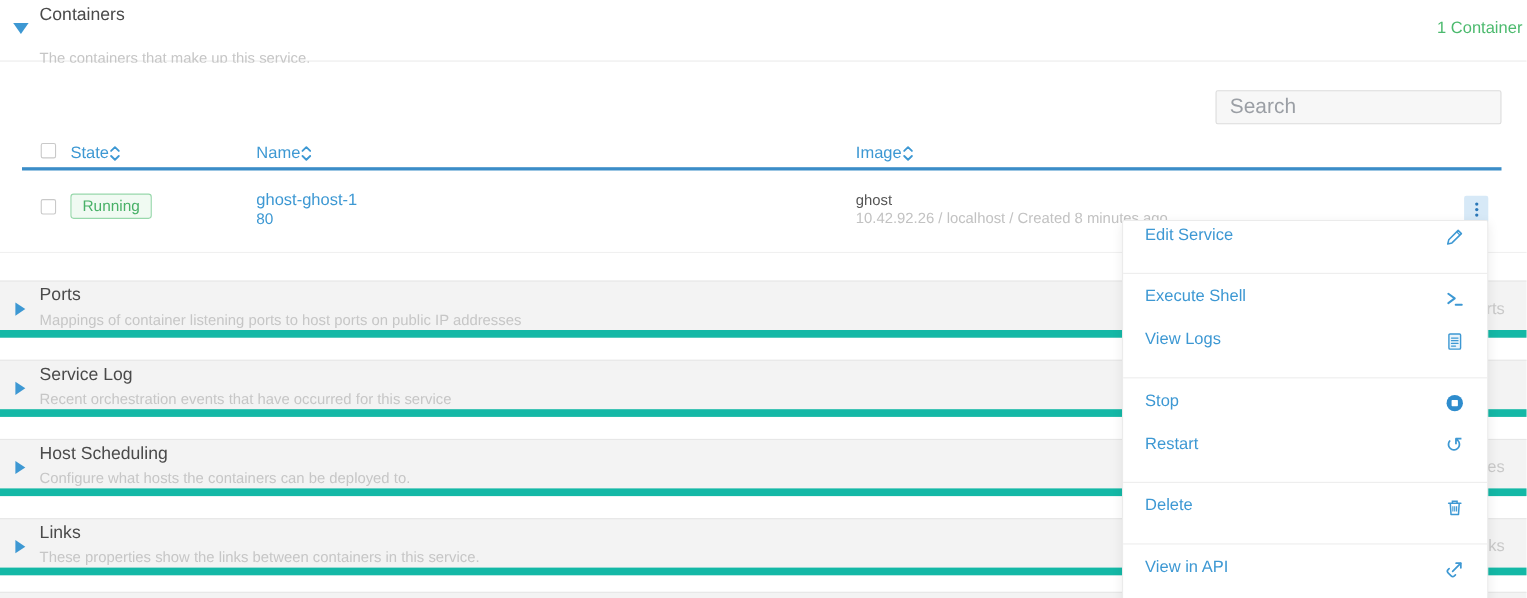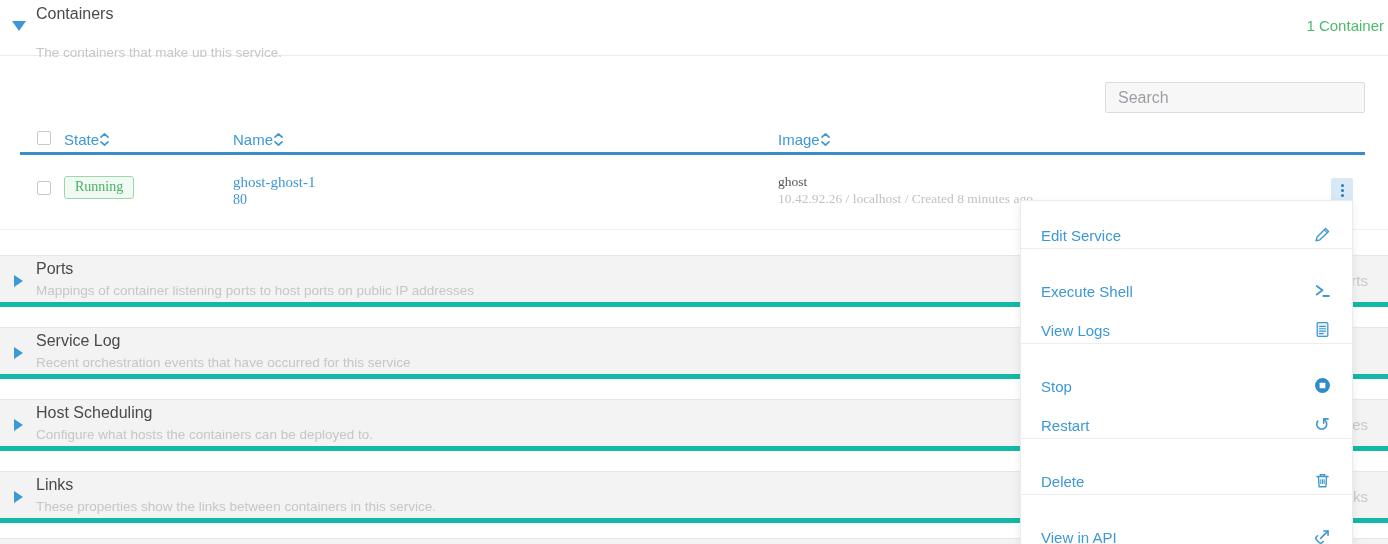--- a/index.html
+++ b/index.html
@@ -12,31 +12,31 @@
   .tri-down { position:absolute; left:12px; top:21px; width:0; height:0;
     border-left:7px solid transparent; border-right:7px solid transparent; border-top:10px solid #3d98d3; }
   .sec-h-title { position:absolute; left:36px; top:5px; font-size:16px; color:#4a4a4a; }
   .sec-h-sub { position:absolute; left:36px; top:45px; font-size:13.5px; color:#c6c6c6; }
   .sec-h-count { position:absolute; right:4px; top:17px; font-size:15px; color:#4cba6e; }
 
   
   .containers-body { position:absolute; top:57px; left:0; right:0; height:173px; background:#fff; border-bottom:1px solid #f0f0f0; }
   .search-input { position:absolute; top:25px; right:23px; width:260px; height:31px;
     background:#f7f7f7; border:1px solid #dcdcdc; border-radius:2px; padding:0 12px;
-    font-family:"Liberation Sans", sans-serif; font-size:16px; color:#555; outline:none; }
+    font-family:"Liberation Sans", sans-serif; font-size:19px; color:#555; outline:none; }
   .search-input::placeholder { color:#9b9fa5; }
 
   .thead { position:absolute; top:70px; left:20px; right:23px; height:28px;
     display:grid; grid-template-columns:44px 169px 545px 1fr 34px; align-items:center;
     border-bottom:3px solid #3b8dc8; }
   .th { display:flex; align-items:center; gap:0; font-size:15px; color:#3d98d3; }
   .sort-caret { display:inline-block; line-height:0; }
 
   .trow { position:absolute; top:106px; left:20px; right:23px;
-    display:grid; grid-template-columns:44px 169px 545px 1fr 34px; align-items:start; padding-top:10px;font-family:Liberation Serif, serif; }
+    display:grid; grid-template-columns:44px 169px 545px 1fr 34px; align-items:start; padding-top:10px; }
 
   .checkbox { display:inline-block; width:14px; height:14px; background:#fff;
     border:1px solid #c9c9c9; border-radius:2px; cursor:pointer; }
   .thead .checkbox { margin-left:17px; }
   .trow .checkbox { margin-left:17px; margin-top:8px; }
 
   .state-badge { display:inline-block; margin-top:3px; padding:2px 10px 3px;
     background:#f0faf2; border:1px solid #98d8ab; border-radius:3px;
     font-size:14px; color:#49b168; }
   .name-link { font-size:15px; color:#3d98d3; text-decoration:none; display:block; line-height:18px; }
@@ -44,33 +44,33 @@
   .image-name { font-size:13.5px; color:#555; line-height:17px; }
   .image-details { font-size:13.5px; color:#c2c2c2; line-height:17px; }
 
   .kebab-btn { position:relative; margin-top:5px; width:22px; height:25px; background:#d7e9f7;
     border:none; border-radius:2px; cursor:pointer; display:flex; flex-direction:column;
     align-items:center; justify-content:center; gap:2px; }
   .kebab-btn i { width:3px; height:3px; border-radius:50%; background:#2c78b8; }
 
   
   .section { position:absolute; left:0; right:0; height:52px; background:#f3f3f3;
-    border-top:1px solid #e7e7e7; border-bottom:5px solid #14b8a6;text-align:center; }
+    border-top:1px solid #e7e7e7; border-bottom:7px solid #14b8a6;text-align:center; }
   .tri-right { position:absolute; left:14px; top:19px; width:0; height:0;
     border-top:6px solid transparent; border-bottom:6px solid transparent; border-left:9px solid #3d98d3; }
   .sec-title { position:absolute; left:36px; top:4px; font-size:16px; color:#4a4a4a; }
   .sec-sub { position:absolute; left:36px; top:27px; font-size:13.5px; color:#c6c6c6; }
   .sec-count { position:absolute; right:20px; top:16px; font-size:15px; color:#c9c9c9; }
   .partial-bar { position:absolute; left:0; right:0; top:538px; height:8px; background:#f3f3f3; border-top:1px solid #e7e7e7; }
 
   
   .menu { position:absolute; left:1020px; top:200px; width:333px; height:360px;
     background:#ffffff; border:1px solid #ebebeb; border-radius:2px;
     box-shadow:0 3px 10px rgba(0,0,0,0.08); z-index:10; padding-top:4px; }
-  .menu-item { height:39px; padding:0 20px; display:flex; align-items:flex-end;
+  .menu-item { height:39px; padding:0 20px; display:flex; align-items:flex-start;
     justify-content:space-between; cursor:pointer; }
   .menu-item span.lbl { font-size:15px; color:#3d98d3; }
   .menu-item .mi-icon { width:20px; height:20px; display:flex; align-items:center; justify-content:center; }
   .menu-div { height:1px; background:#ededed; margin:4px 0 12px; }
   .restart-glyph { font-family:"DejaVu Sans", sans-serif; font-size:19px; color:#3d98d3; line-height:1; }
 </style>
 </head>
 <body>
 
 <div class="page">

